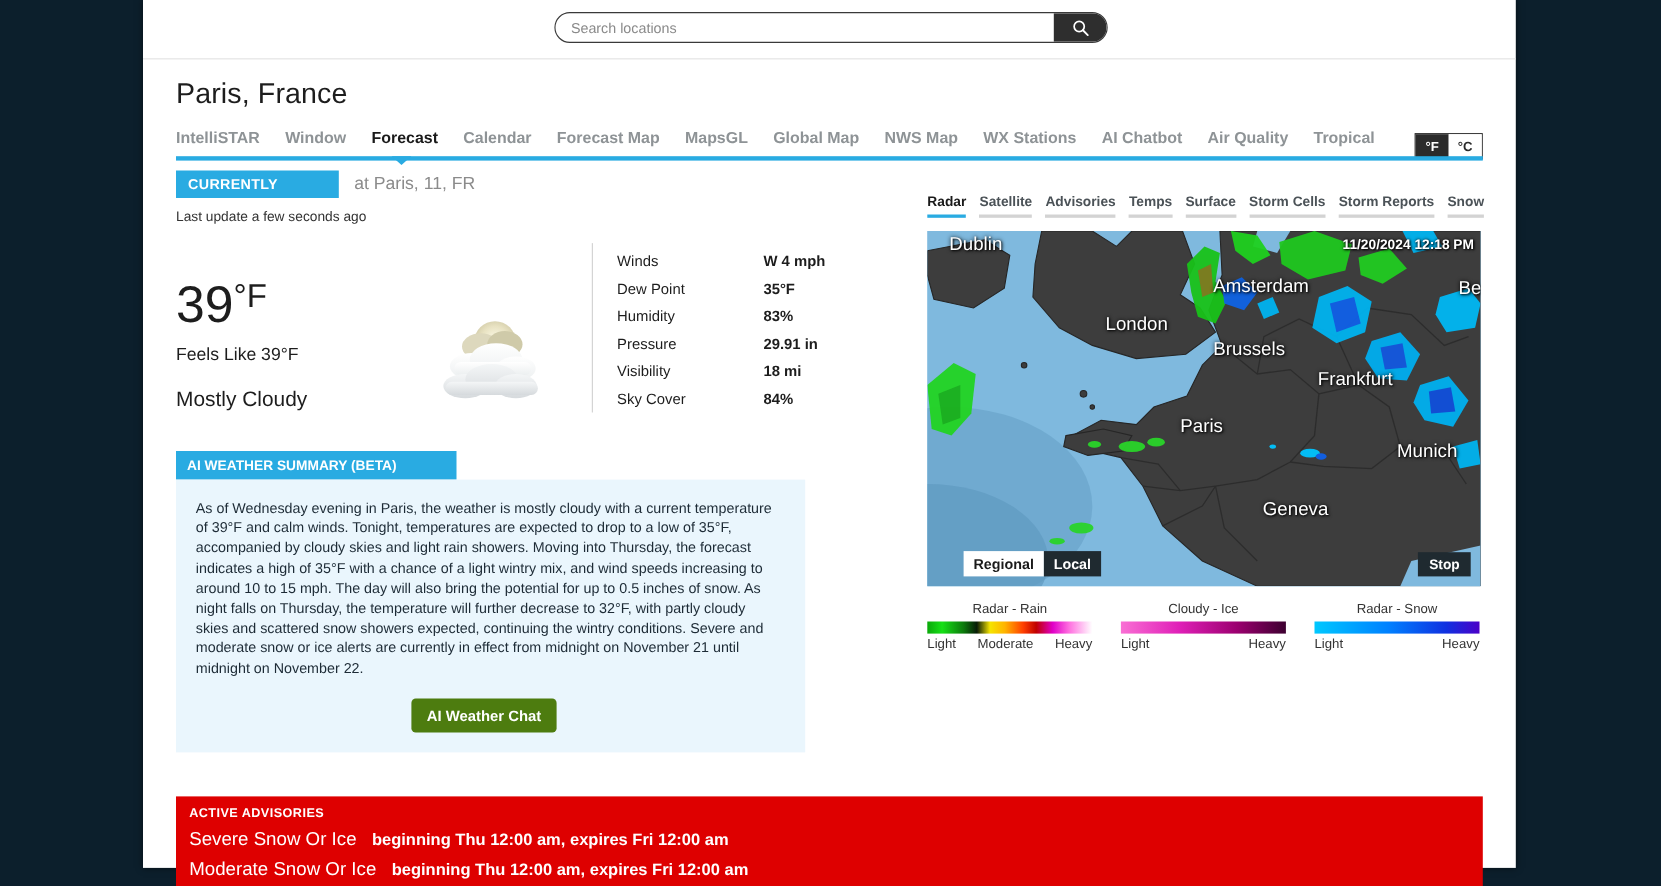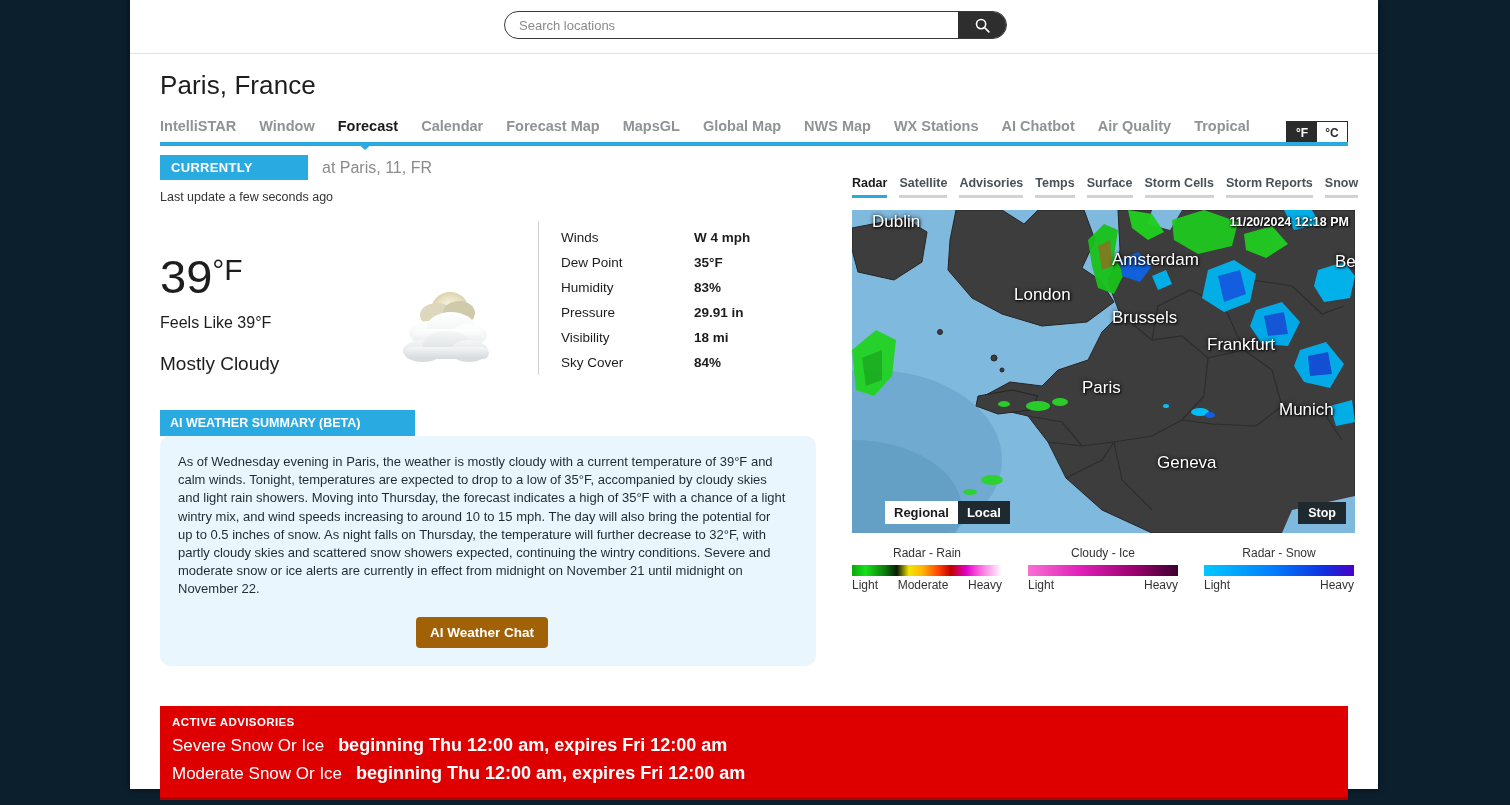--- a/index.html
+++ b/index.html
@@ -178,31 +178,30 @@
     color: #fff;
     font-size: 12.5px;
     font-weight: bold;
     padding: 6px 10px;
     width: 255px;
     margin-top: 35px;
   }
   .ai-panel {
     background: #eaf6fd;
     padding: 17px 30px 14px 18px;
-    width: 656px;
-    border-radius: 10px;
+    width: 572px;
   }
   .ai-panel p {
     font-size: 13px;
     line-height: 18.2px;
     color: #1d2b36;
   }
   .ai-chat-wrap { text-align: center; margin-top: 18px; padding-bottom: 4px; }
   .ai-chat-btn {
-    background: #a16207;
+    background: #4d7c0f;
     color: #fff;
     border: none;
     border-radius: 4px;
     font-size: 13.5px;
     font-weight: bold;
     padding: 8px 14px;
     cursor: pointer;
     font-family: "Liberation Sans", sans-serif;
   }
 
@@ -294,21 +293,21 @@
     margin: 40px 0 0 0;
     padding: 10px 12px 13px 12px;
     width: 1188px;
     border-bottom: 3px solid #b00000;
   }
   .adv-head {
     color: #fff; font-size: 11.5px; font-weight: bold; letter-spacing: .4px;
   }
   .adv-row { display: flex; align-items: baseline; margin-top: 7px; }
   .adv-name { color: #fff; font-size: 17px; }
-  .adv-time { color: #fff; font-size: 18px; font-weight: bold; margin-left: 14px; }
+  .adv-time { color: #fff; font-size: 15px; font-weight: bold; margin-left: 14px; }
 </style>
 </head>
 <body>
 
 <div class="page-frame">
 
   <div class="searchbar-row">
     <div class="search-wrap">
       <input class="search-input" type="text" placeholder="Search locations" style="">
       <button class="search-btn">

